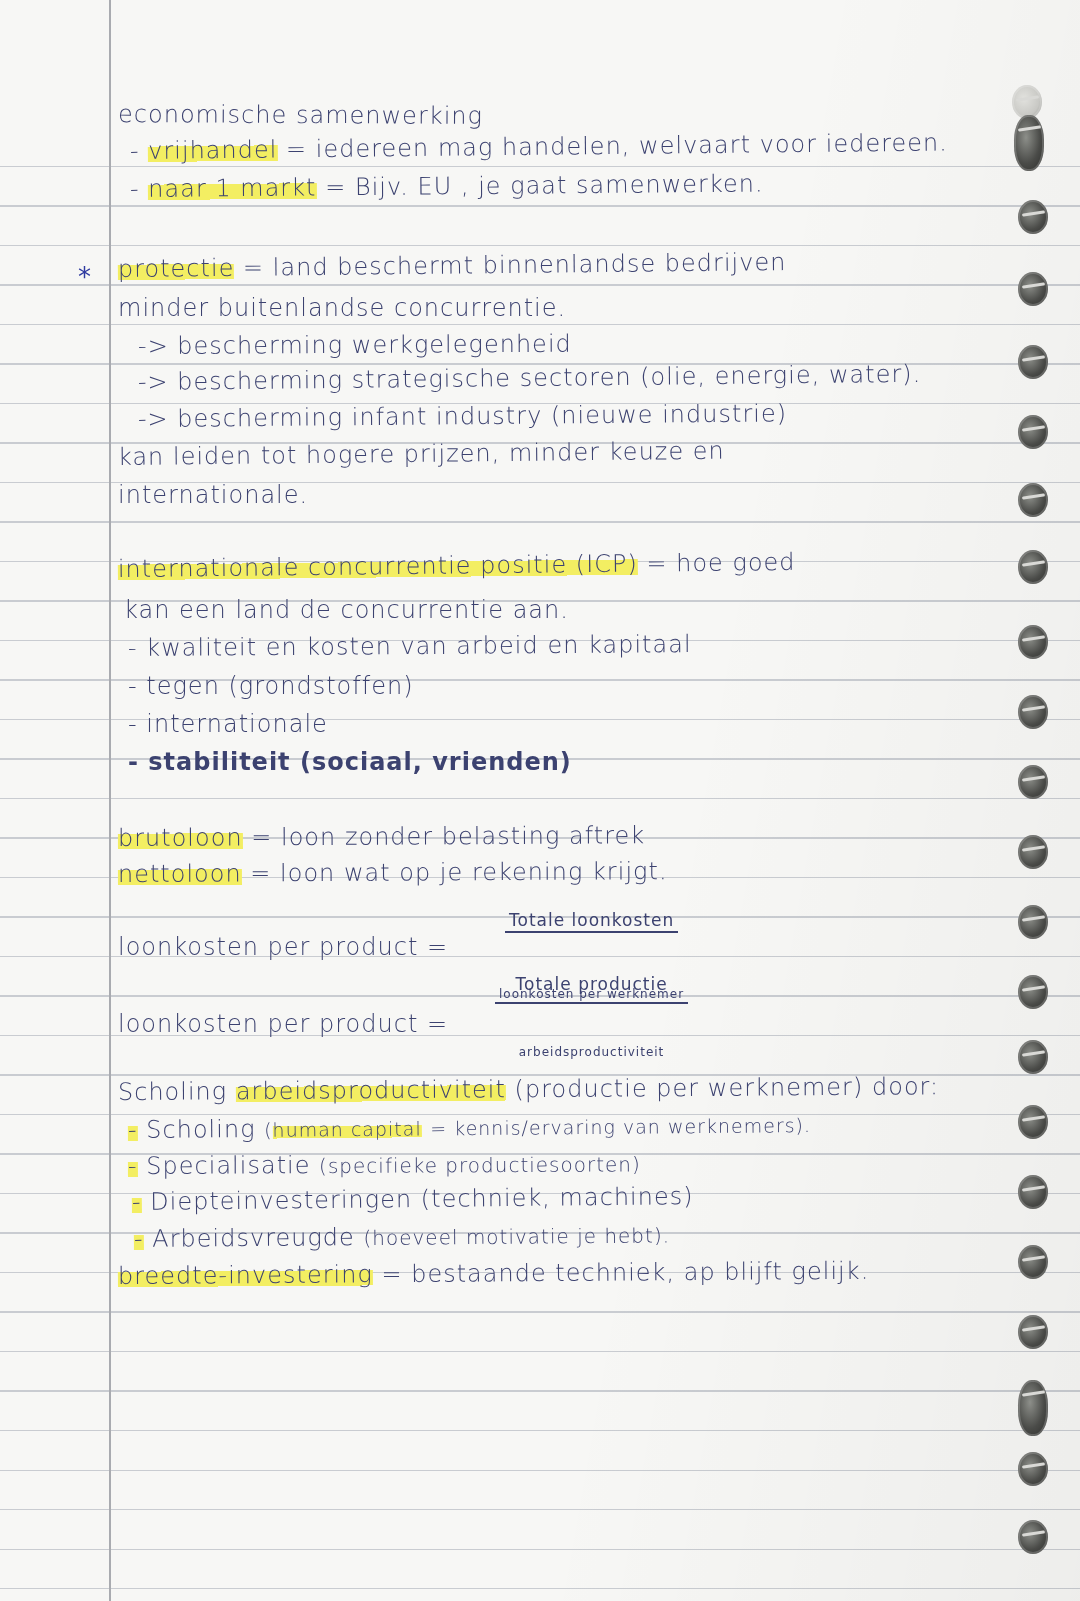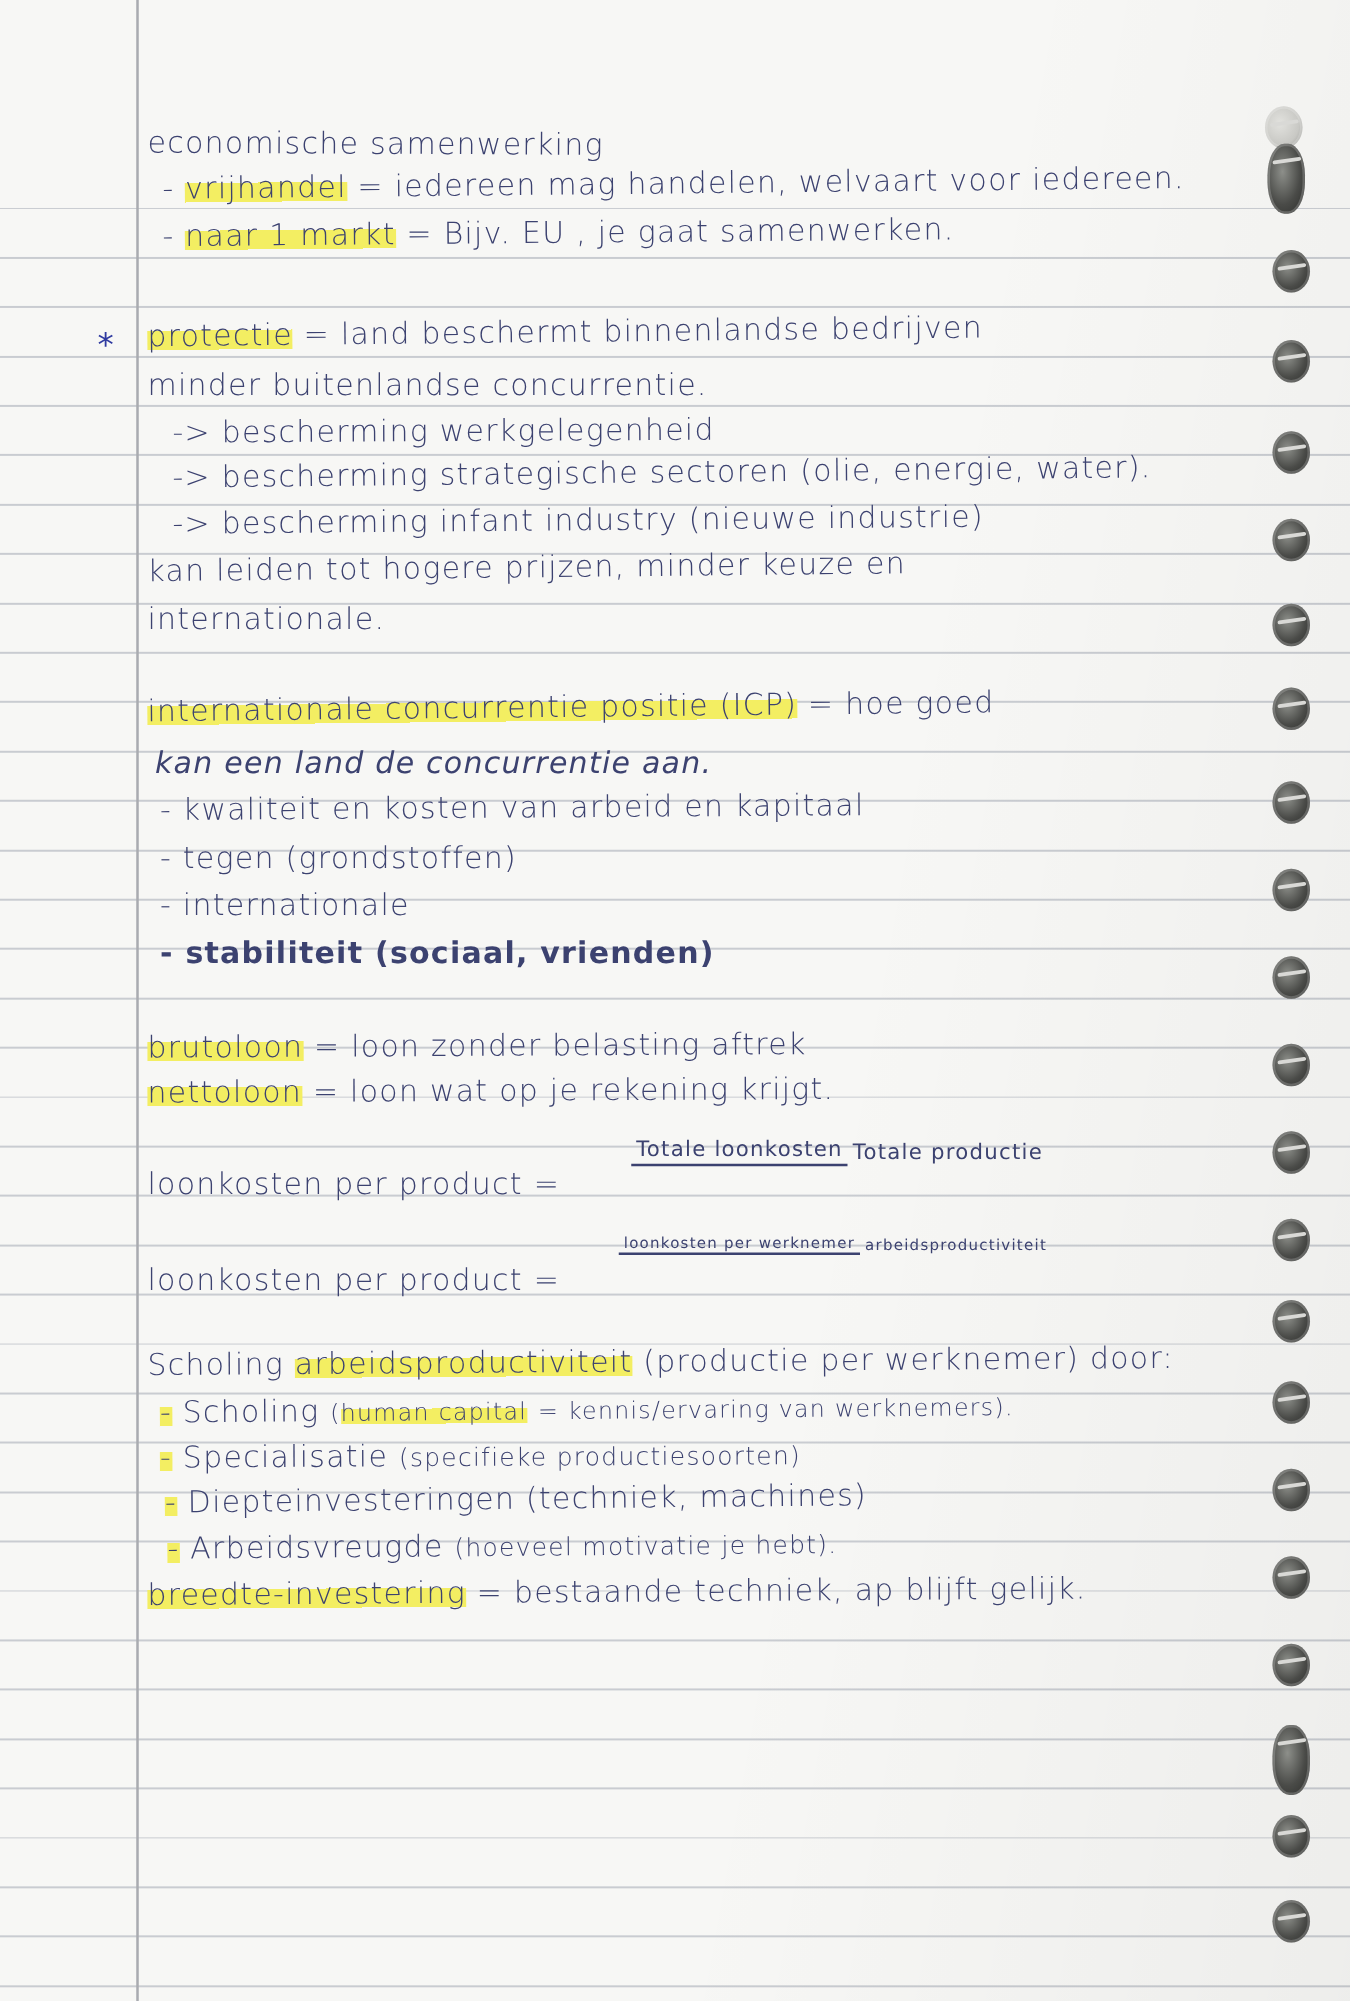--- a/index.html
+++ b/index.html
@@ -35,21 +35,21 @@
   .notes { position: absolute; left: 0; top: 0; width: 1080px; }
   .ln {
     position: absolute; white-space: nowrap;
     font-family: "DejaVu Sans", sans-serif;
     font-size: 24px; letter-spacing: 1px;
     color: #3c4270; font-weight: 300;
     transform-origin: left bottom;
   }
   .hl { background: linear-gradient(to bottom, transparent 35%, #f3ee62 35%, #f3ee62 90%, transparent 90%); }
   .star { position: absolute; left: 78px; top: 262px; color: #2f3aa0; font-size: 26px; }
-  .frac { position: absolute; display: flex; flex-direction: row; align-items: center; color: #3c4270; font-size: 17px; letter-spacing: 1px; }
+  .frac { position: absolute; display: flex; flex-direction: column; align-items: center; color: #3c4270; font-size: 17px; letter-spacing: 1px; gap: 40px; }
   .frac .num { border-bottom: 2px solid #3c4270; padding: 0 4px 1px; }
   .frac .den { padding: 1px 4px 0; }
   .hole {
     position: absolute; width: 30px; height: 34px; border-radius: 50%;
     background: radial-gradient(ellipse at 40% 40%, #8d8f8a 0%, #4a4b48 55%, #2a2b29 100%);
     box-shadow: inset 0 0 0 2px rgba(255,255,255,0.2);
   }
   .hole::after {
     content: ""; position: absolute; left: 4px; right: 3px; top: 12px; height: 3px;
     background: #d9d9d6; border-radius: 2px; transform: rotate(-8deg);
@@ -87,21 +87,21 @@
     <div class="ln" style="left:138px; top:332px; transform:rotate(-0.3deg);">-&gt; bescherming werkgelegenheid</div>
     <div class="ln" style="left:138px; top:368px; transform:rotate(-0.6deg);">-&gt; bescherming strategische sectoren (olie, energie, water).</div>
     <div class="ln" style="left:138px; top:405px; transform:rotate(-0.5deg);">-&gt; bescherming infant industry (nieuwe industrie)</div>
     <div class="ln" style="left:118px; top:443px; transform:rotate(-0.6deg);">kan leiden tot hogere prijzen, minder keuze en</div>
     <div class="ln" style="left:118px; top:481px;">internationale.</div>
 
     <div class="ln" style="left:118px; top:555px; transform:rotate(-0.6deg);">
       <span class="hl">internationale concurrentie positie (ICP)</span>
       <span>= hoe goed</span>
     </div>
-    <div class="ln" style="left:124px; top:596px;font-style:italic;">kan een land de concurrentie aan.</div>
+    <div class="ln" style="left:124px; top:596px;">kan een land de concurrentie aan.</div>
     <div class="ln" style="left:128px; top:634px; transform:rotate(-0.4deg);">- kwaliteit en kosten van arbeid en kapitaal</div>
     <div class="ln" style="left:128px; top:672px;">- tegen   (grondstoffen)</div>
     <div class="ln" style="left:128px; top:710px;">- internationale</div>
     <div class="ln" style="left:128px; top:748px;font-weight:bold;">- stabiliteit   (sociaal, vrienden)</div>
 
     <div class="ln" style="left:118px; top:824px; transform:rotate(-0.3deg);">
       <span class="hl">brutoloon</span>
       <span>= loon zonder belasting aftrek</span>
     </div>
     <div class="ln" style="left:118px; top:860px; transform:rotate(-0.3deg);">

